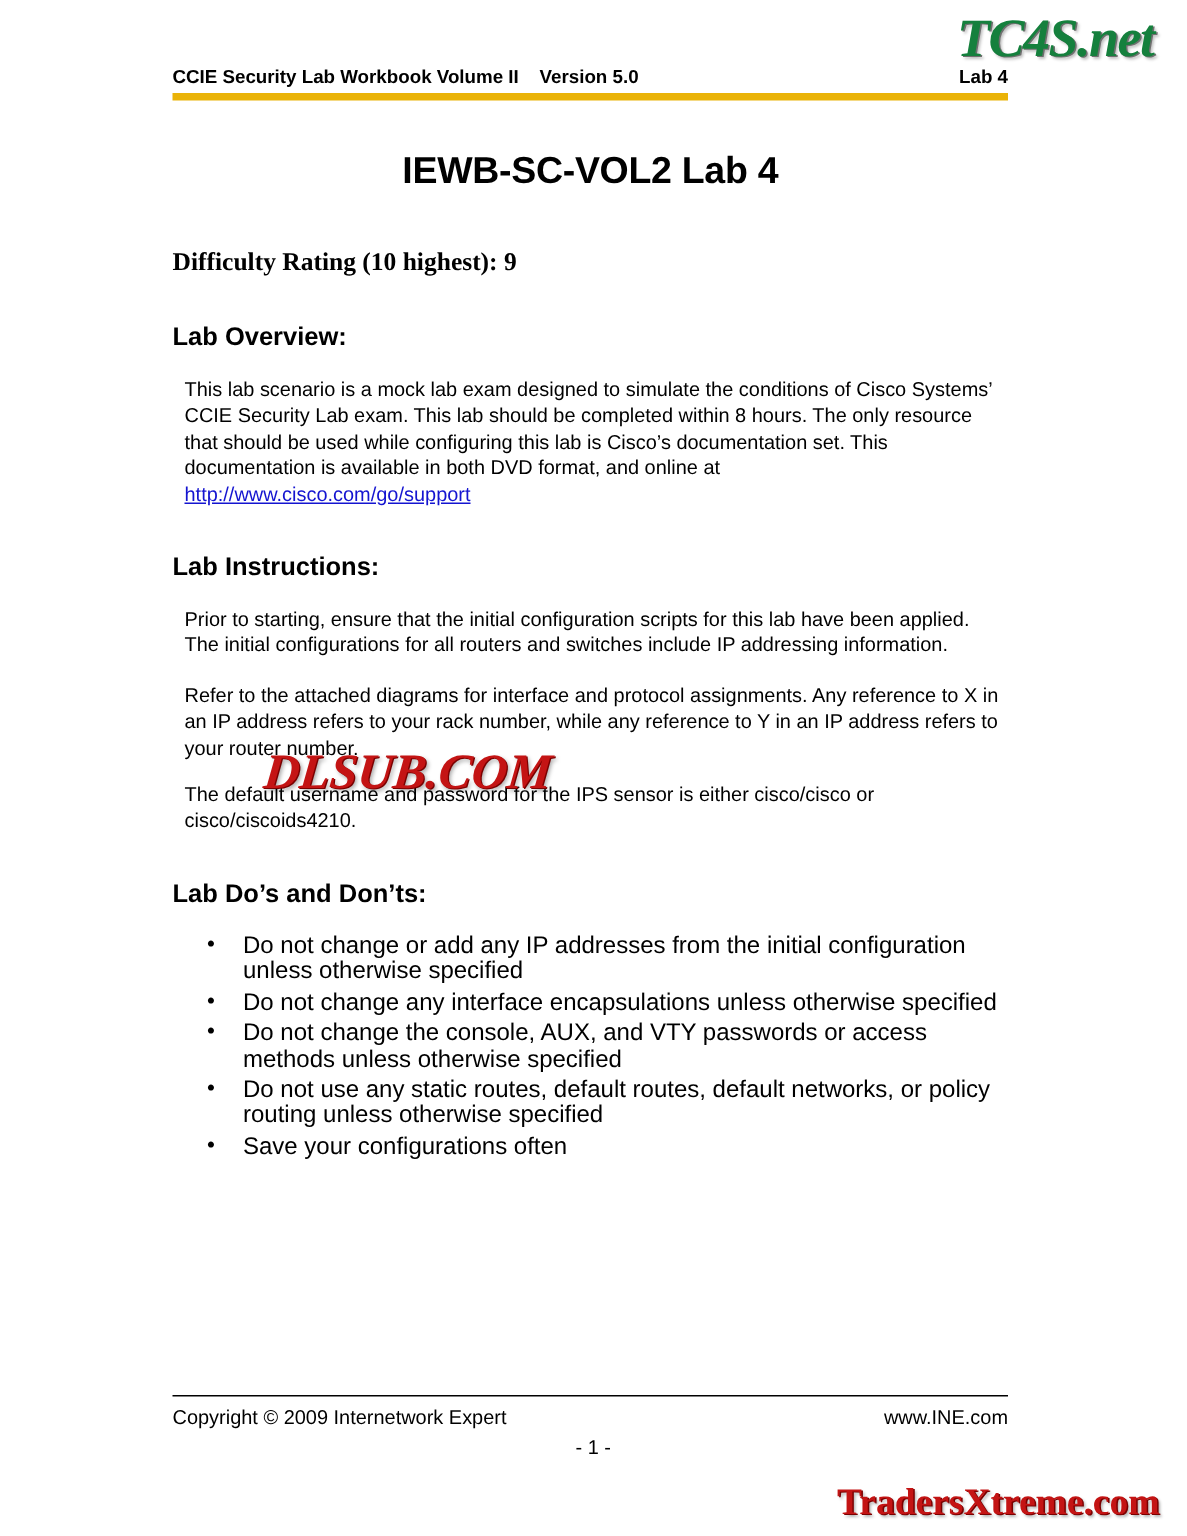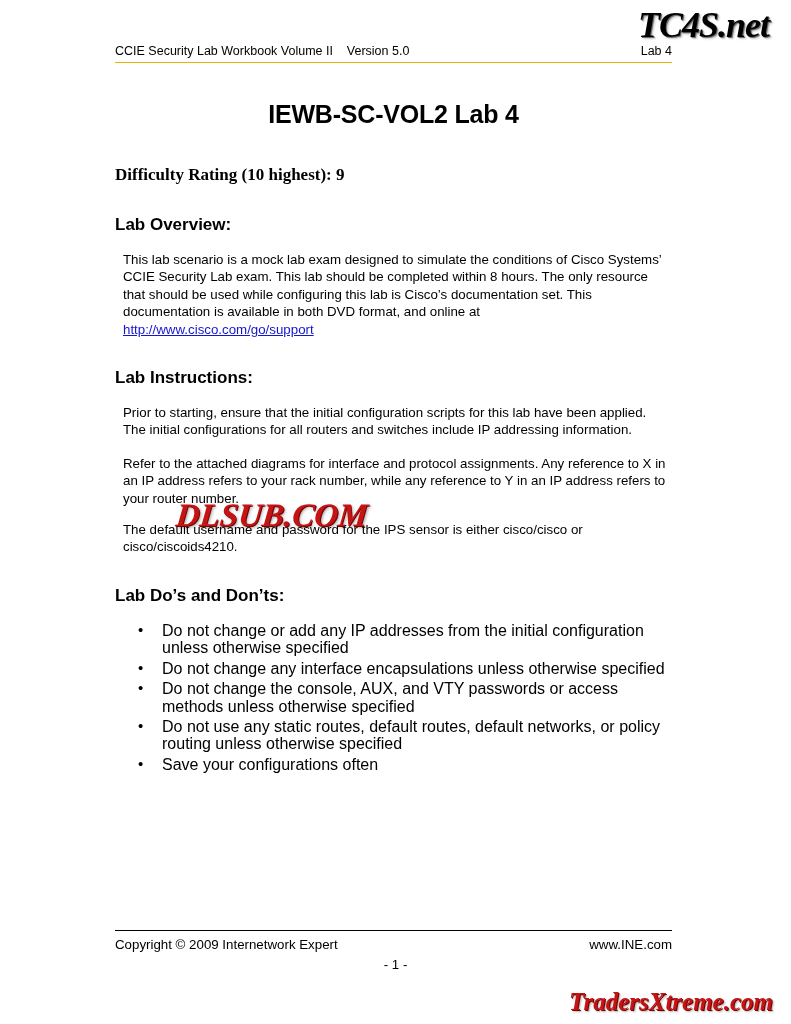--- a/index.html
+++ b/index.html
@@ -26,38 +26,39 @@
 
   
   .wm-top {
     position: absolute;
     right: 22px;
     top: 4px;
     font-family: "Liberation Serif", serif;
     font-size: 36px;
     font-weight: bold;
     font-style: italic;
-    color: #000000;
+    color: #15803d;
     letter-spacing: -1px;
     text-shadow: 1px 1px 0 #6f6f6f, 2px 2px 2px rgba(0,0,0,0.25);
     white-space: nowrap;
   }
 
   
   .header {
     position: absolute;
     left: 115px;
     top: 44px;
     width: 557px;
     font-size: 12.5px;
-    border-bottom: 1px solid #eab308;
+    border-bottom: 5px solid #eab308;
     padding-bottom: 4px;
     display: flex;
     justify-content: space-between;
     align-items: flex-end;
+    font-weight: bold;
   }
   .header .h-left { white-space: pre; }
   .header .h-right { white-space: nowrap; padding-left: 8px; }
 
   
   .content {
     position: absolute;
     left: 115px;
     top: 78px;
     width: 557px;
@@ -160,21 +161,20 @@
     font-size: 13.3px;
   }
 
   .wm-bottom {
     position: absolute;
     right: 18px;
     bottom: 8px;
     font-family: "Liberation Serif", serif;
     font-size: 25px;
     font-weight: bold;
-    font-style: italic;
     color: #c41414;
     text-shadow: 1px 1px 0 #7a0000, 2px 2px 2px rgba(0,0,0,0.3);
     white-space: nowrap;
   }
 </style>
 </head>
 <body>
 
 <div class="page">
 

